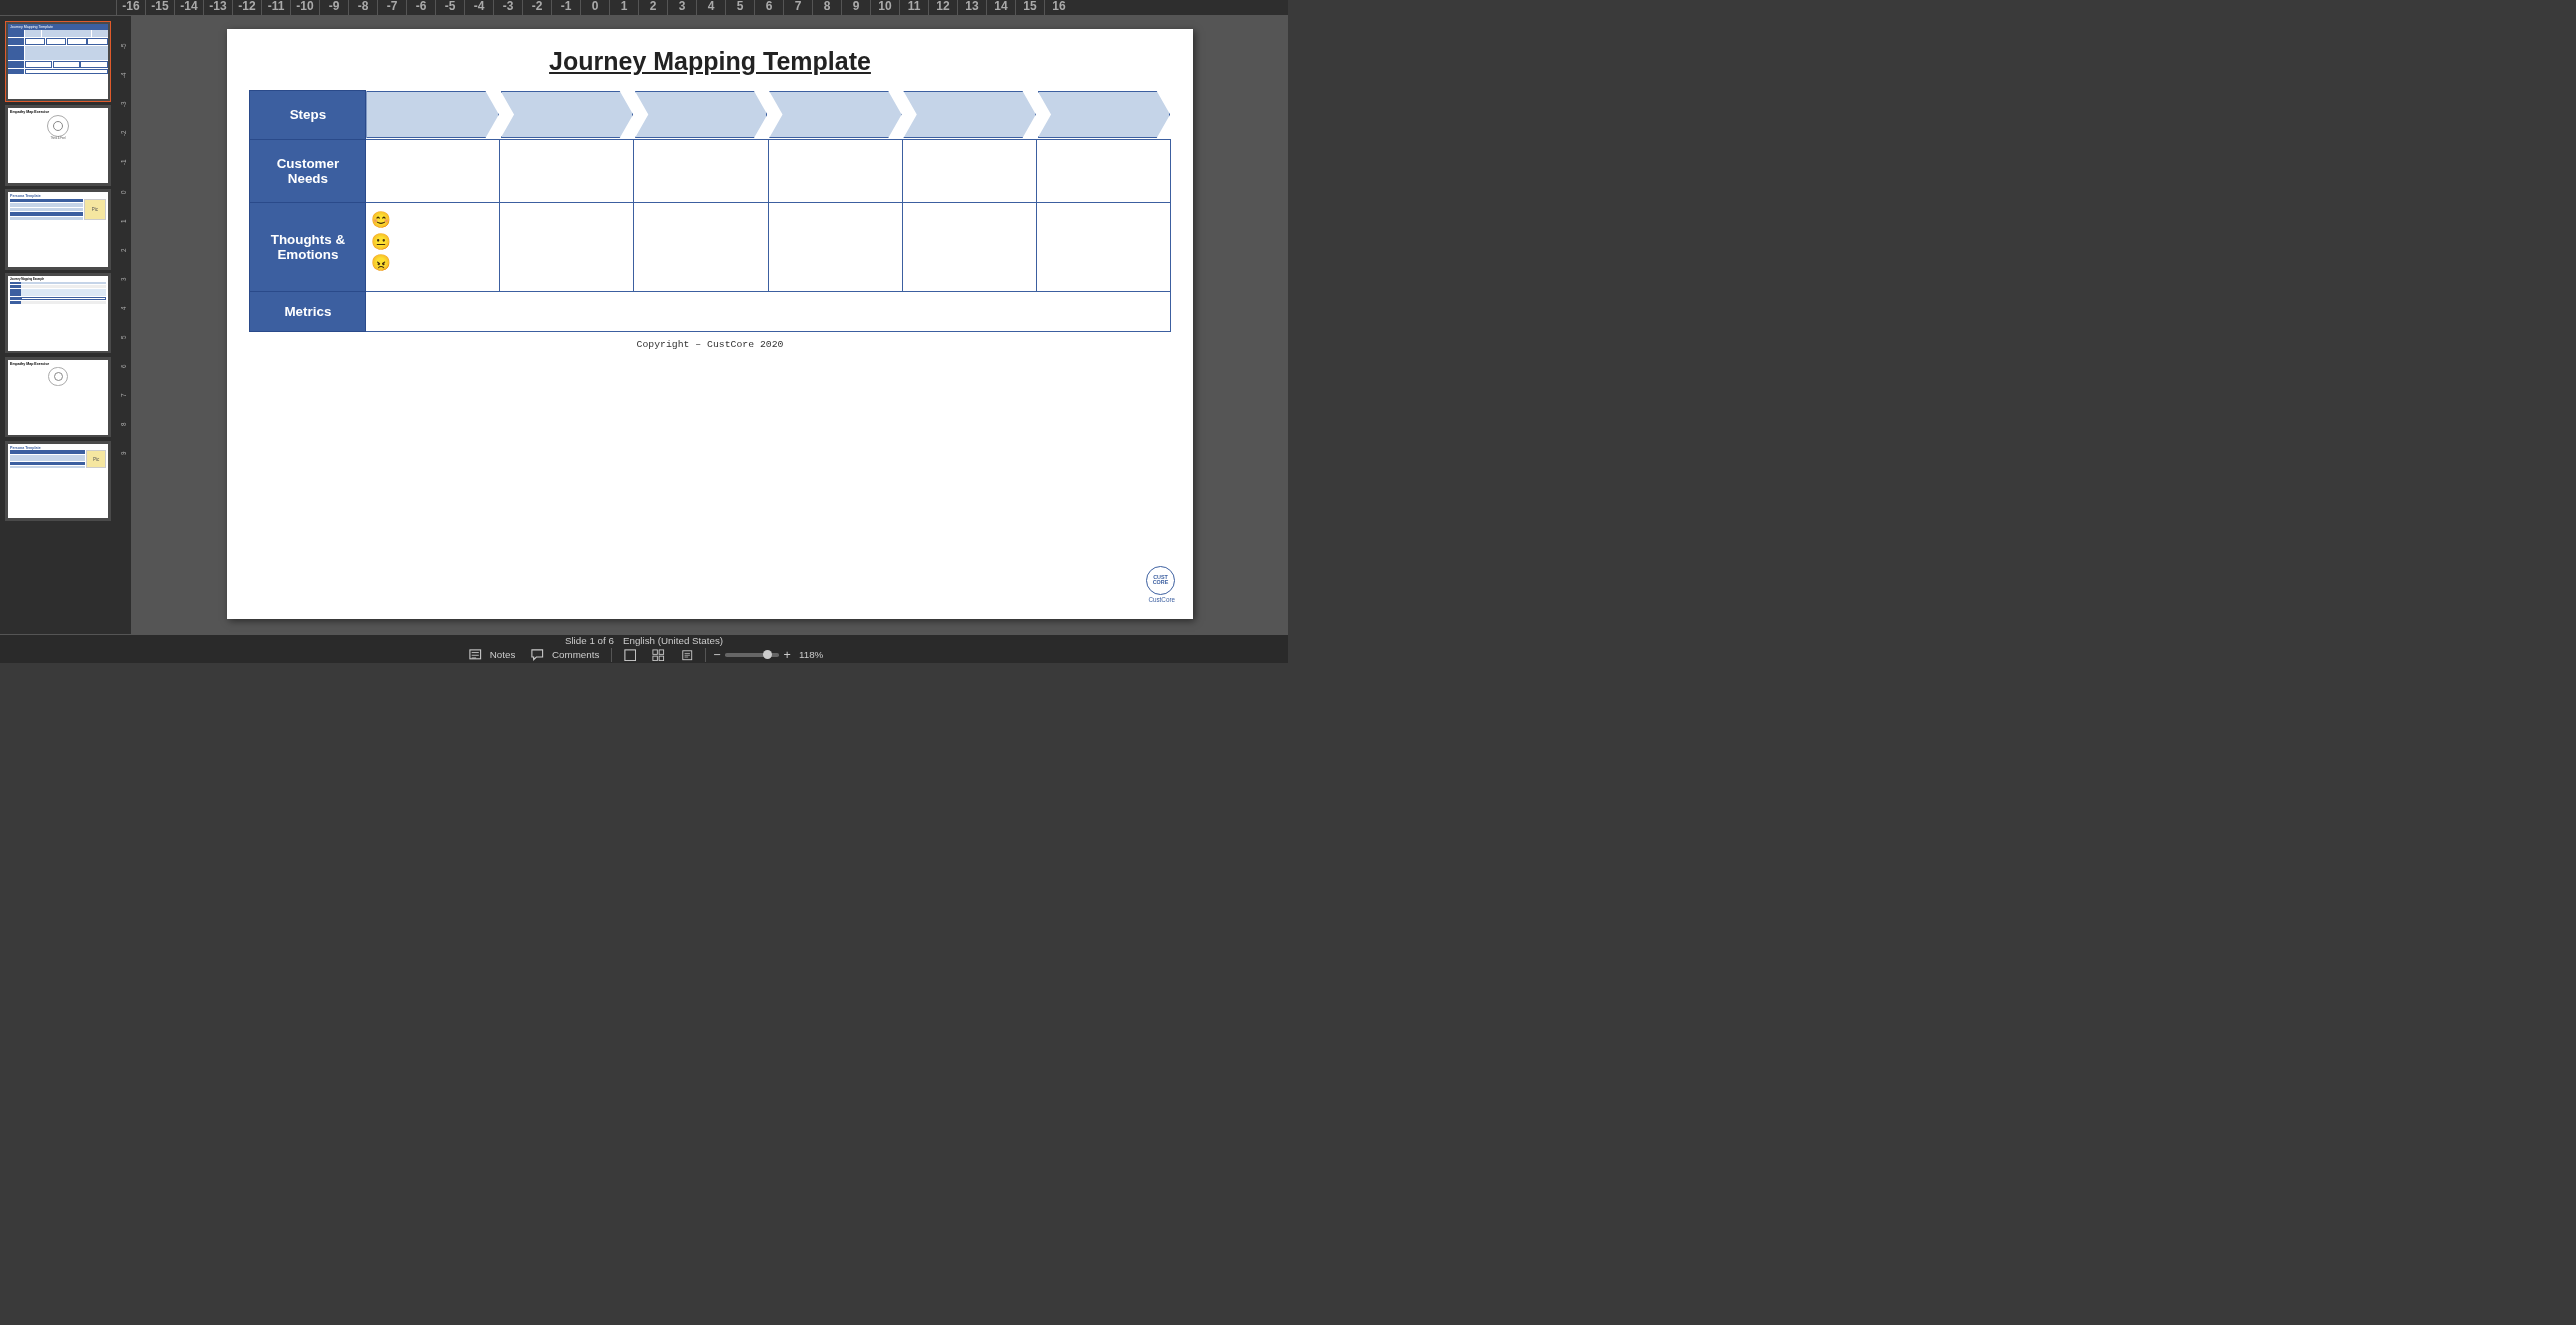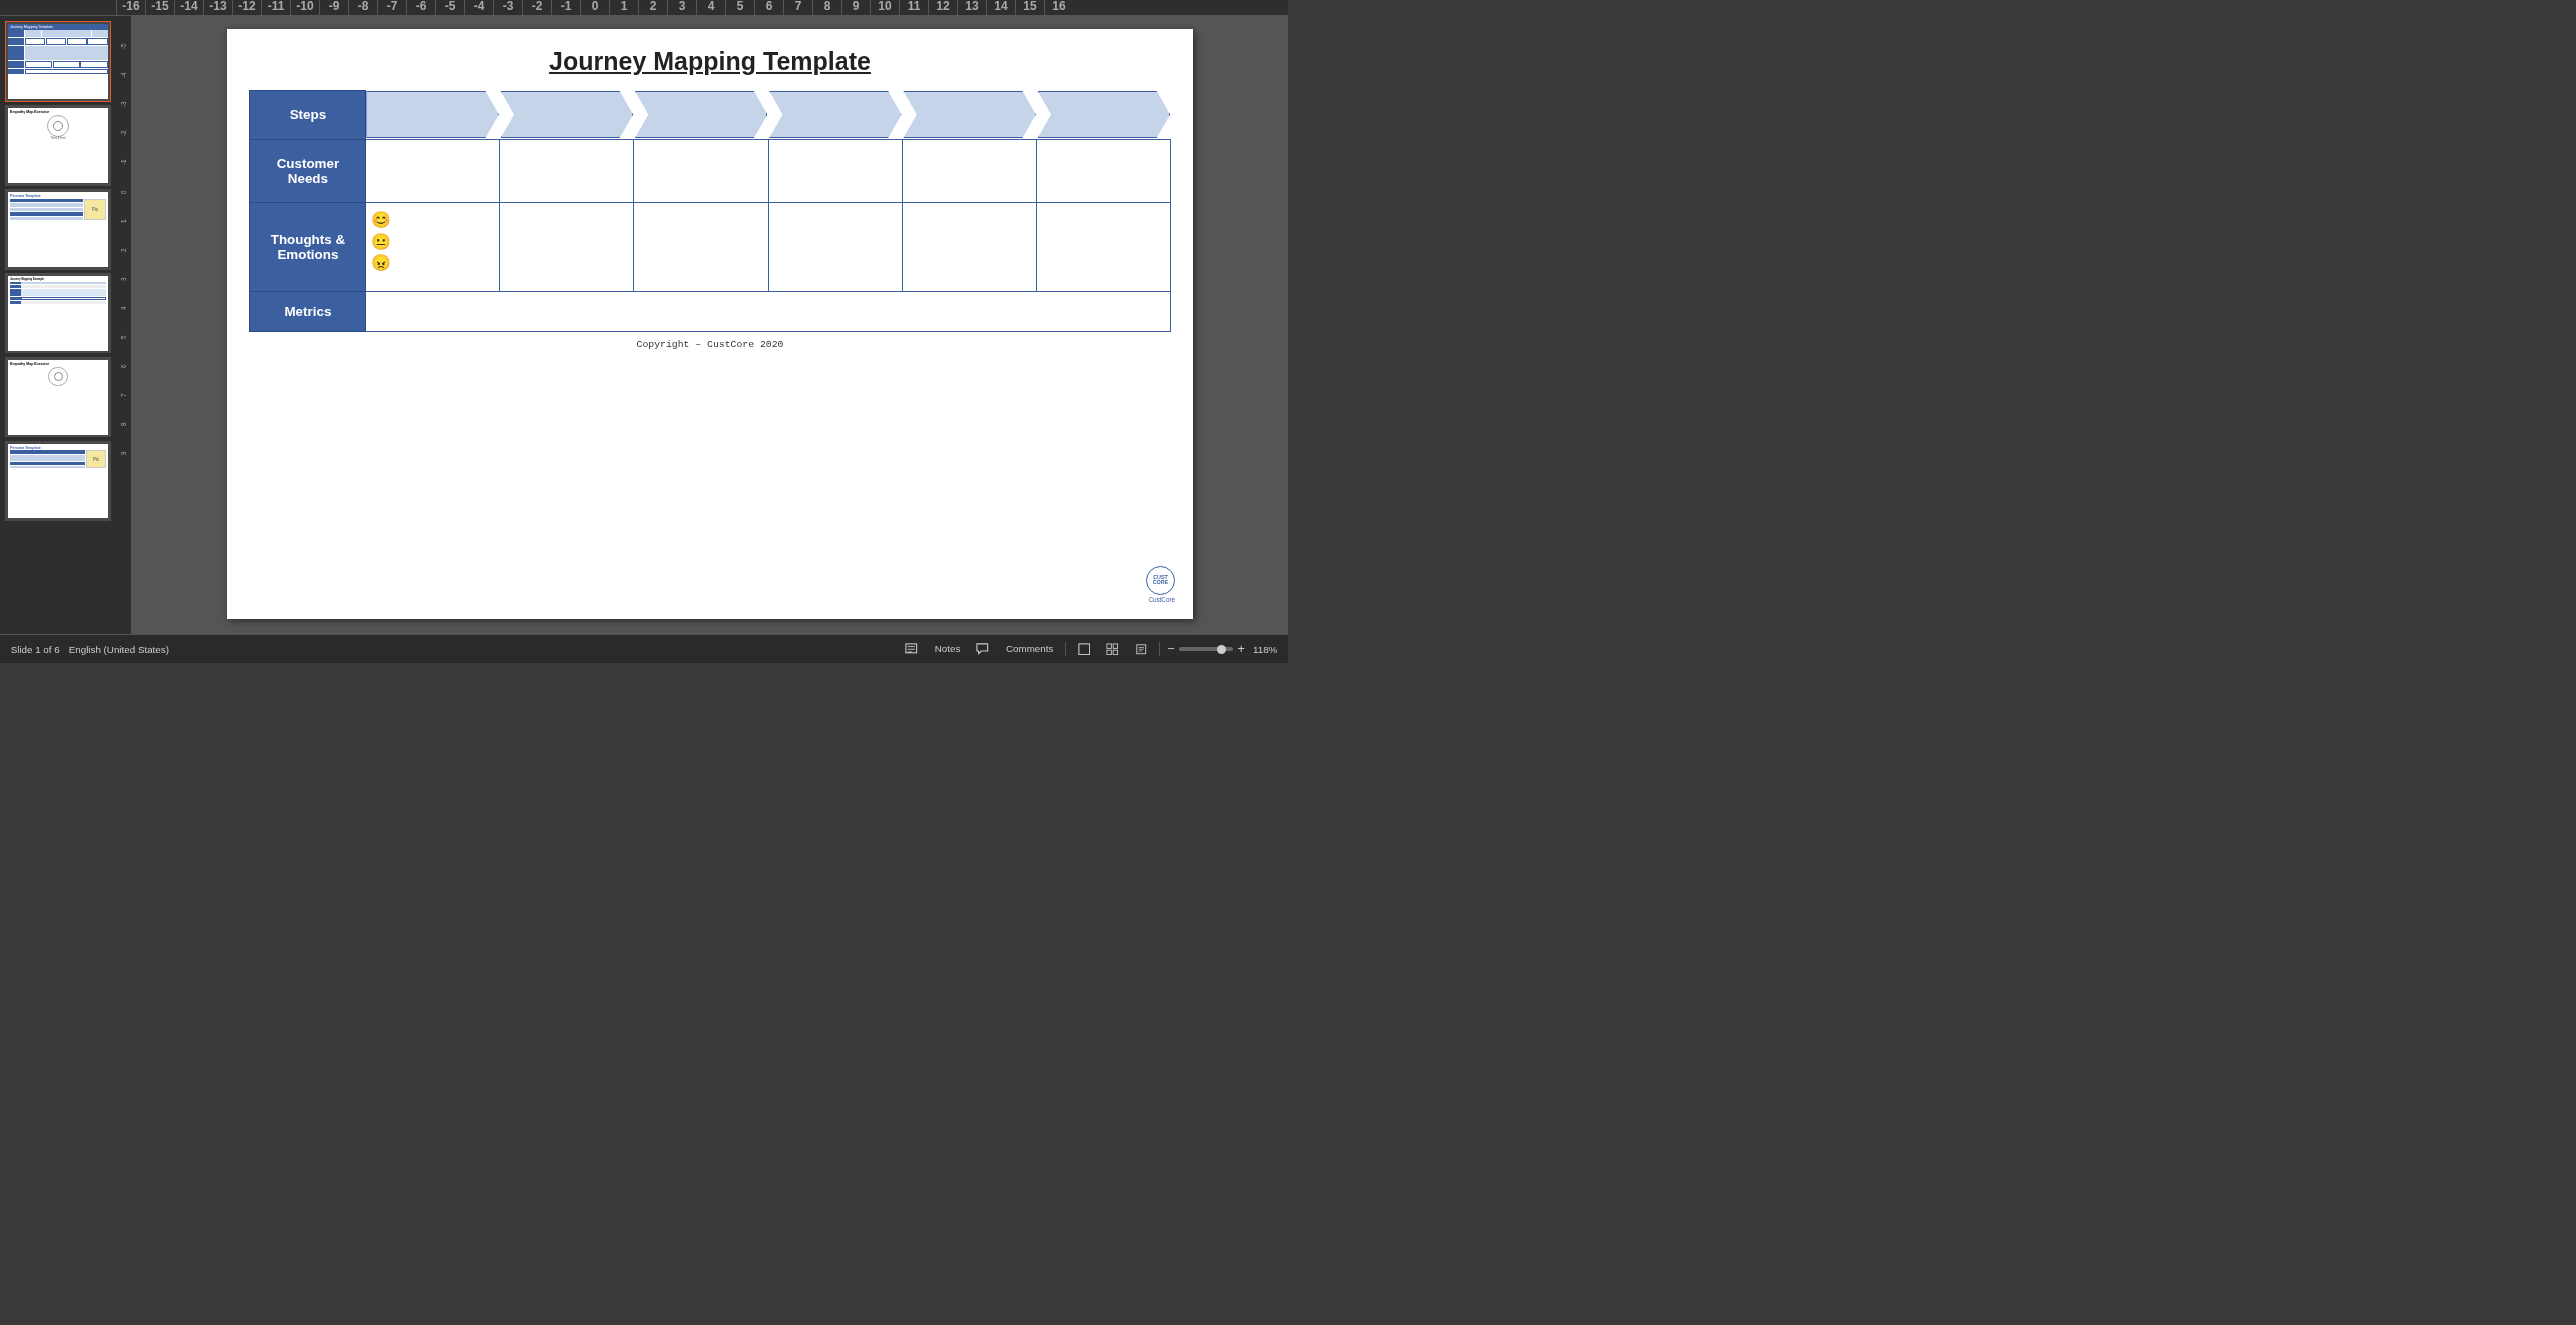--- a/index.html
+++ b/index.html
@@ -249,38 +249,39 @@
     
     .bottom-bar {
       height: 29px;
       background: #2a2a2a;
       border-top: 0.9px solid #555;
       display: flex;
       align-items: center;
       padding: 0 10.7px;
       justify-content: space-between;
       flex-shrink: 0;
+      flex-direction: column;
     }
     .bottom-left {
       display: flex;
       align-items: center;
       gap: 9px;
       color: #ccc;
       font-size: 9.8px;
     }
     .bottom-right {
       display: flex;
       align-items: center;
       gap: 7.2px;
       color: #ccc;
       font-size: 9.8px;
     }
     .bottom-btn {
       display: flex;
-      gap: 17px;
+      gap: 8px;
       cursor: pointer;
       padding: 1.8px 4.5px;
       border-radius: 1.8px;
     }
     .zoom-control {
       display: flex;
       align-items: center;
       gap: 4.5px;
     }
     .zoom-slider {

